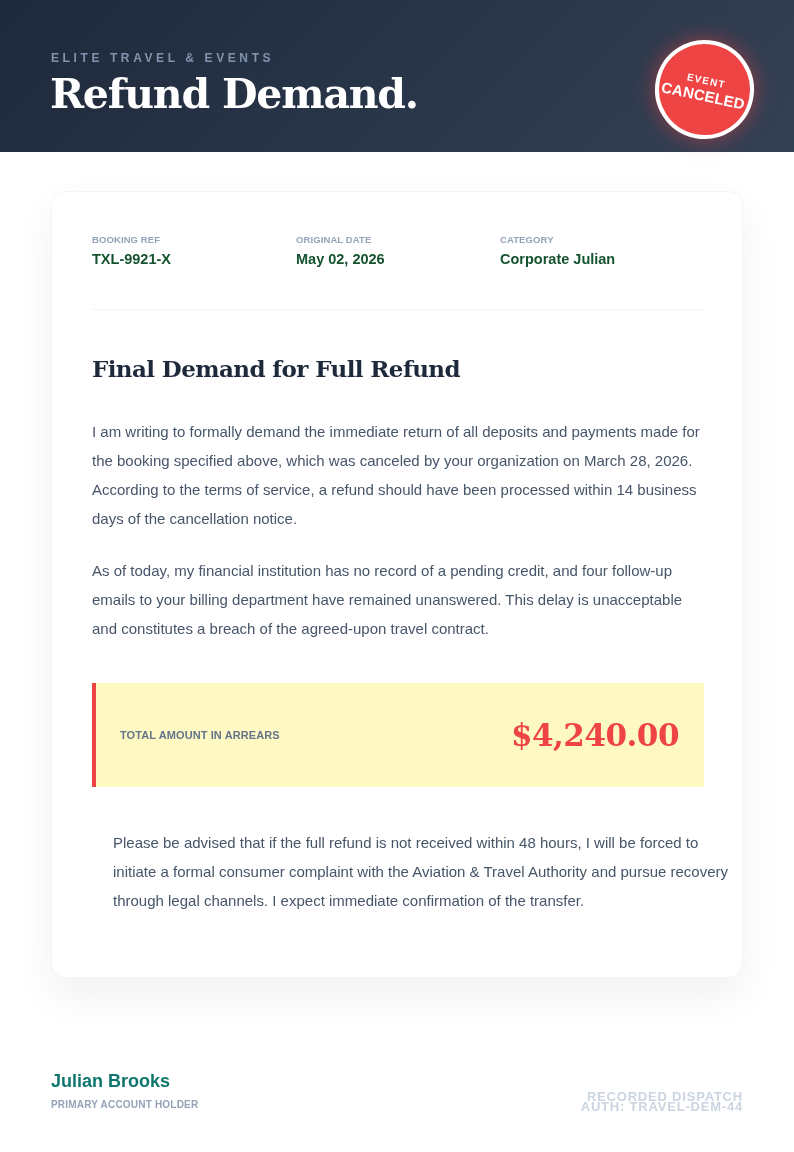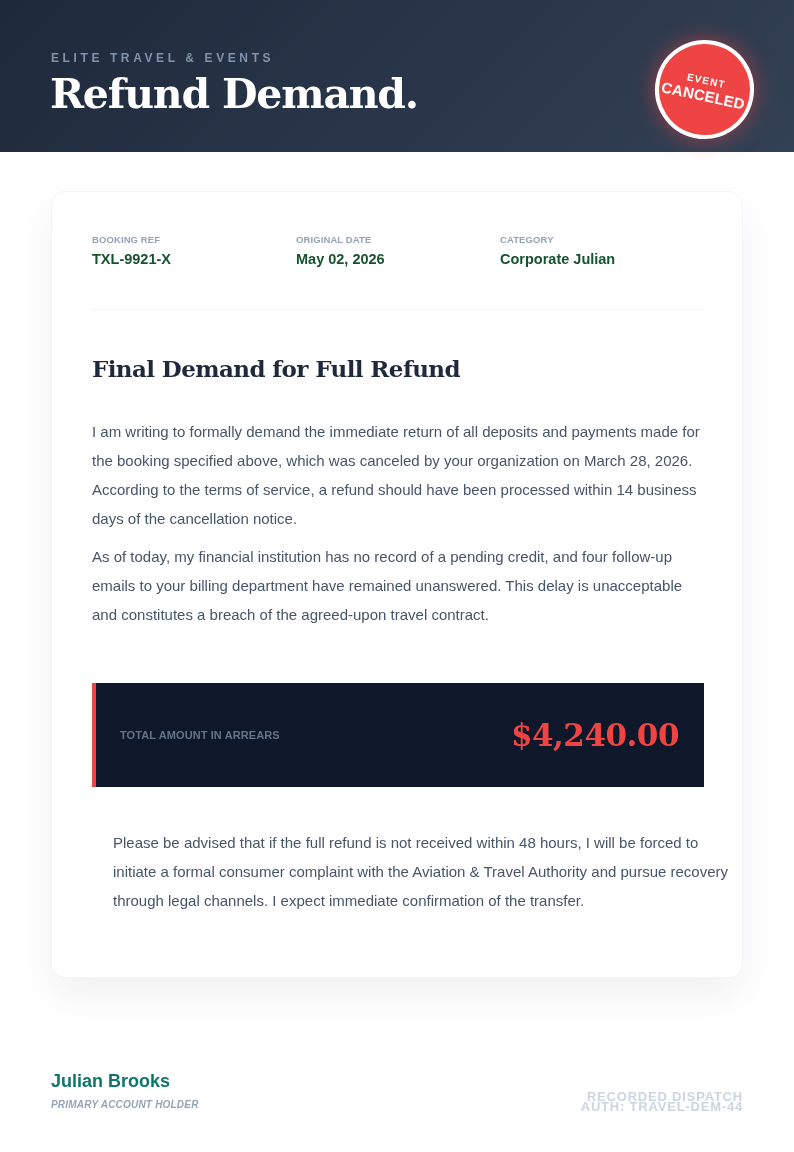--- a/index.html
+++ b/index.html
@@ -45,37 +45,37 @@
   .heading {
     position: absolute; left: 40px; top: 163px;
     font-family: "DejaVu Serif", "Liberation Serif", serif;
     font-size: 23px; font-weight: 700; color: #1e293b; letter-spacing: -0.6px;
   }
   .para {
     position: absolute; left: 40px; width: 616px;
     font-size: 15px; line-height: 29px; color: #475569;
   }
   .p1 { top: 225px; }
-  .p2 { top: 350px; }
+  .p2 { top: 364px; }
   .p3 { top: 636px; margin-left: 21px; }
 
   .amount-box {
     position: absolute; left: 40px; top: 491px; width: 612px; height: 104px;
-    background: #0f172a; border-left: 4px solid #ef4444;
+    background: #fef9c3; border-left: 4px solid #ef4444;
     display: flex; align-items: center; justify-content: space-between;
     padding: 0 25px 0 24px;
   }
   .amount-label { font-size: 11px; font-weight: 700; color: #64748b; letter-spacing: 0.1px; text-transform: uppercase; }
   .amount-value {
     font-family: "DejaVu Serif", "Liberation Serif", serif;
     font-size: 31px; font-weight: 700; color: #ef4444; letter-spacing: -0.5px;
   }
 
   .signer-name { position: absolute; left: 51px; top: 1071px; font-size: 18px; font-weight: 700; color: #0f766e; }
-  .signer-role { position: absolute; left: 51px; top: 1099px; font-size: 10px; font-weight: 700; color: #94a3b8; letter-spacing: 0.2px; text-transform: uppercase; font-style: italic; }
+  .signer-role { position: absolute; left: 51px; top: 1099px; font-size: 10px; font-weight: 700; color: #94a3b8; letter-spacing: 0.2px; text-transform: uppercase; }
   .dispatch {
     position: absolute; right: 51px; top: 1092px; text-align: right;
     font-size: 13px; font-weight: 700; color: #cbd5e1; letter-spacing: 0.8px; line-height: 10px; text-transform: uppercase;
   }
 </style>
 </head>
 <body>
 
 <header class="header">
   <div class="brand">ELITE TRAVEL &amp; EVENTS</div>

